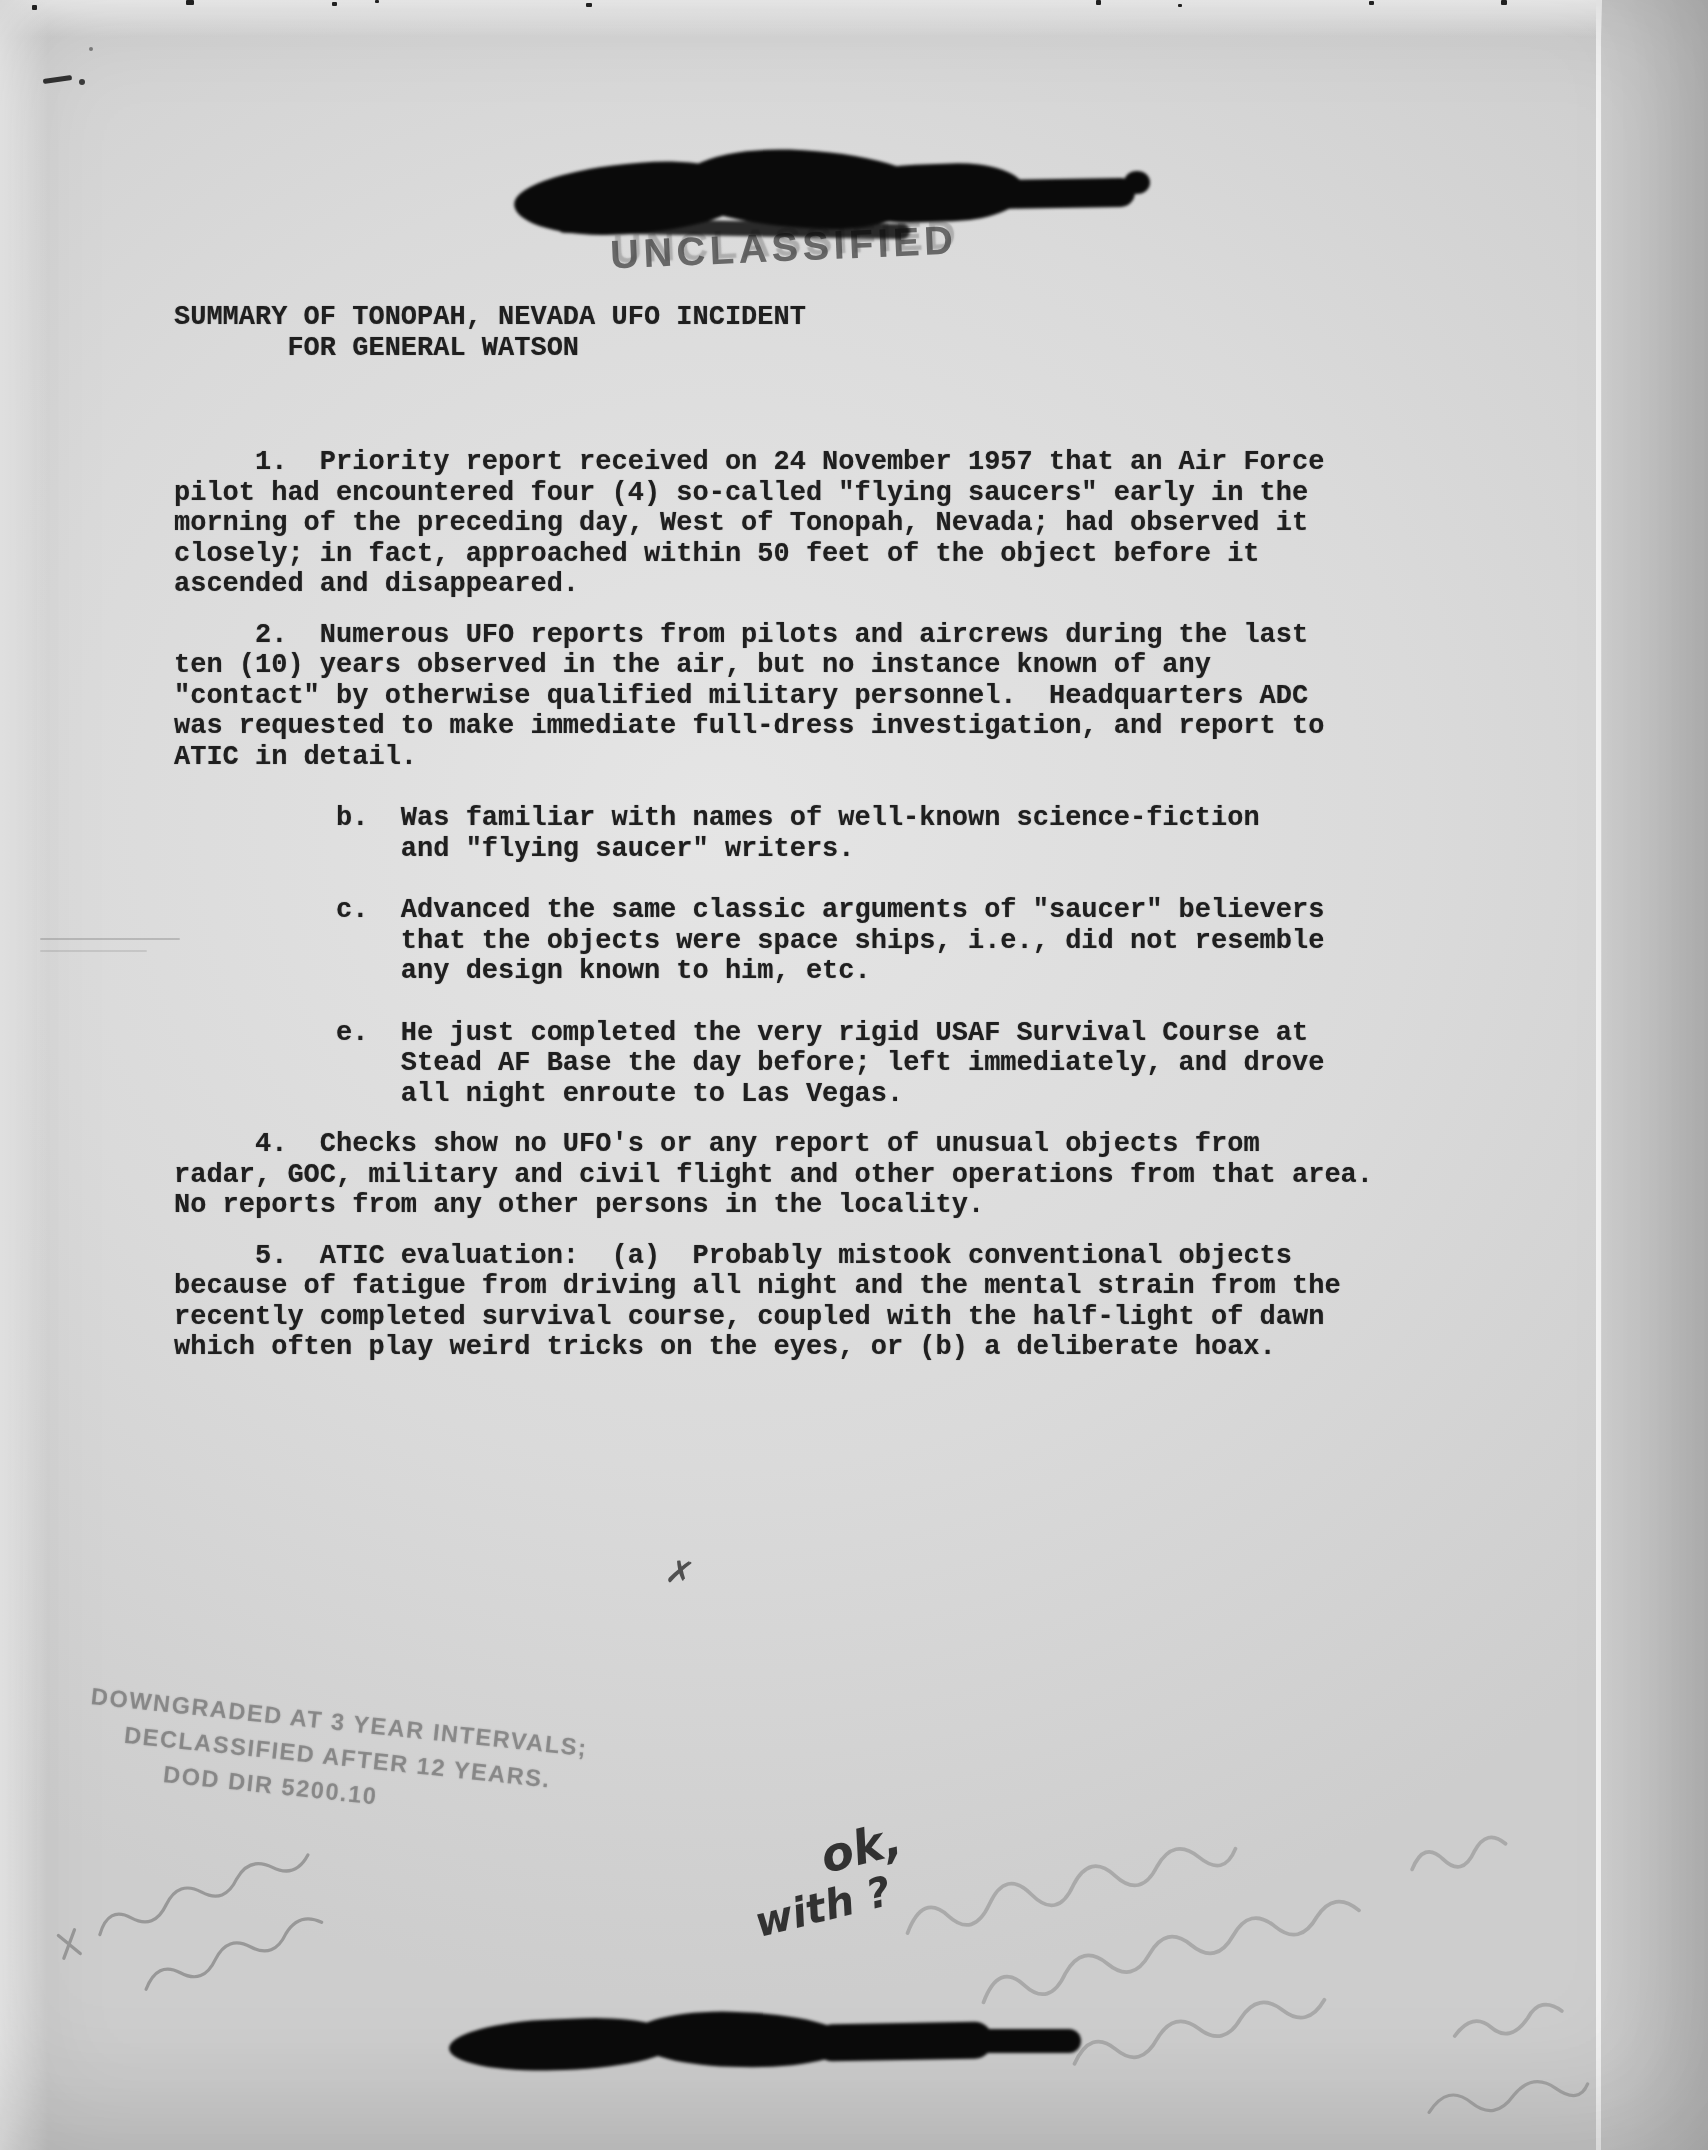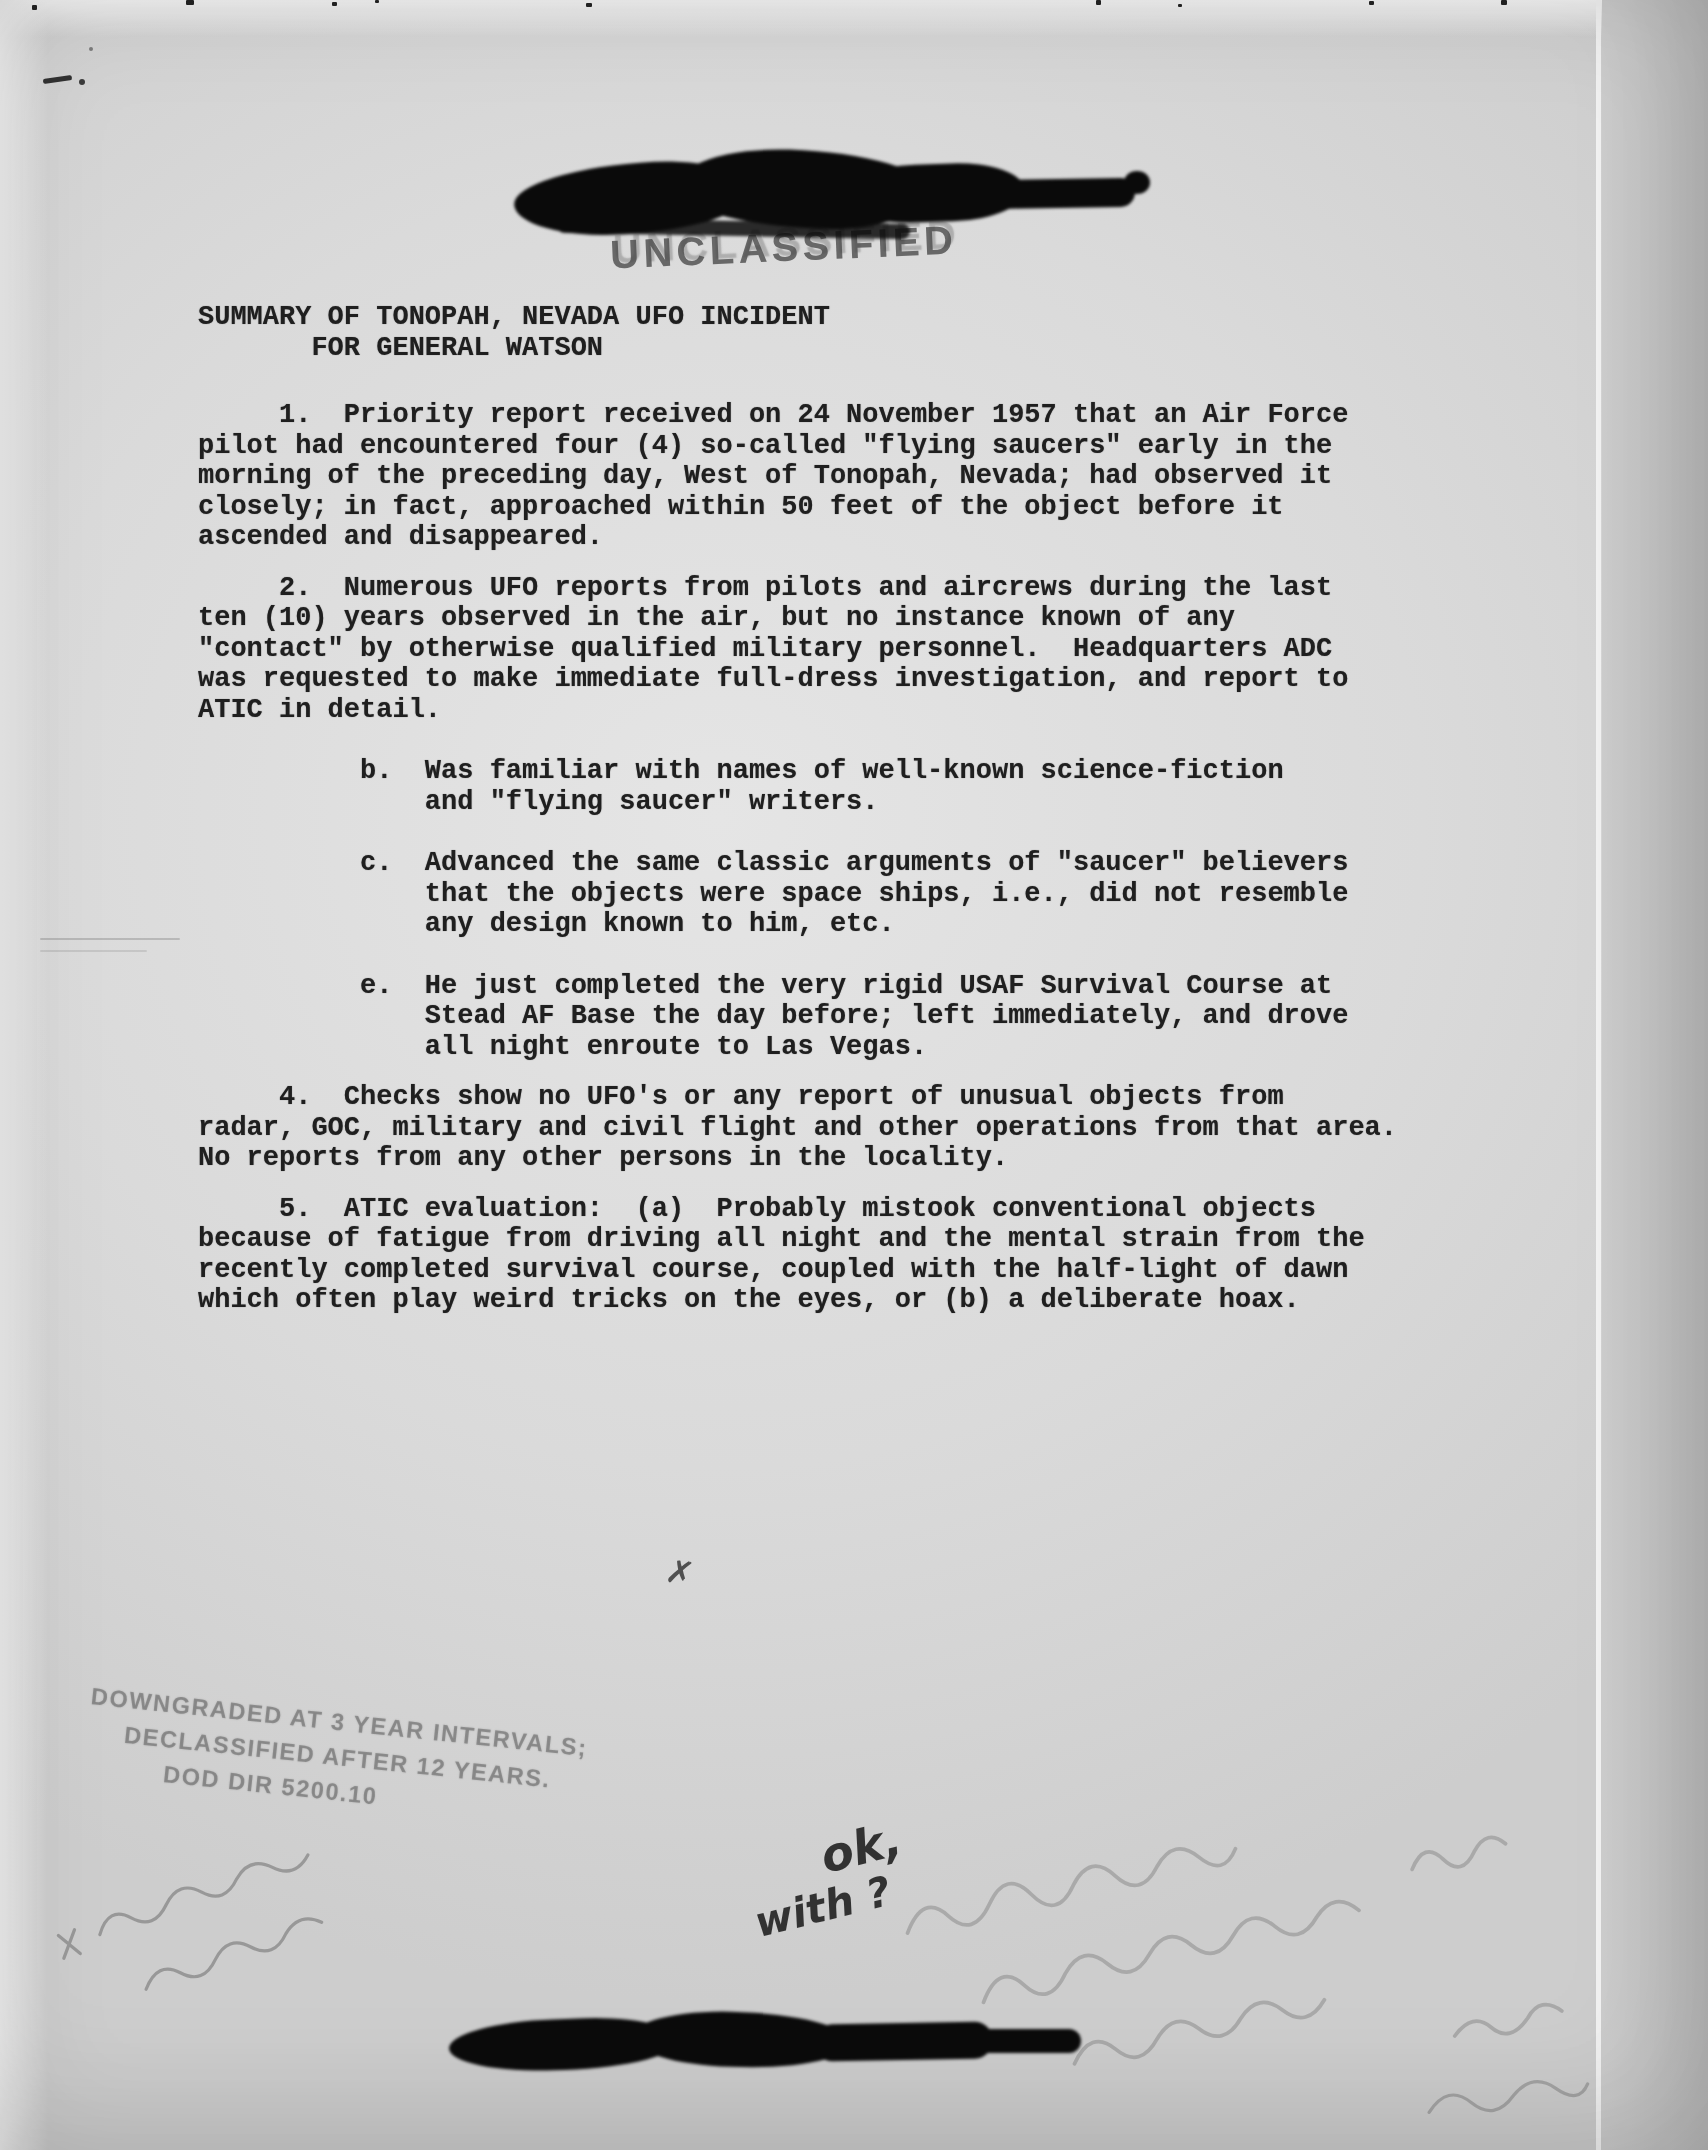--- a/index.html
+++ b/index.html
@@ -22,27 +22,27 @@
     background:linear-gradient(#f4f4f4,rgba(244,244,244,0));}
   .edge-left{position:absolute;left:0;top:0;width:48px;height:2151px;
     background:linear-gradient(90deg,#f0f0f0,rgba(240,240,240,0));}
   .edge-line{position:absolute;left:1596px;top:0;width:5.4px;height:2151px;background:#f2f2f2;}
   .edge-right{position:absolute;left:1602px;top:0;width:107px;height:2151px;
     background:linear-gradient(90deg,#cdcdcd,#bdbdbd);}
   .speck{position:absolute;background:#0d0d0d;opacity:.9;border-radius:1.1px;}
 
   
   .doc{
-    position:absolute;left:198px;top:302px;width:1360px;
+    position:absolute;left:174px;top:302px;width:1360px;
     color:#1f1f1f;font-size:27px;line-height:30.5px;font-weight:bold;
     text-shadow:0 0 1.1px rgba(30,30,30,.5);
   }
   .doc p{margin:0;white-space:pre-wrap;}
   .doc .para{margin-top:20px;}
-  .doc .mt-lg{margin-top:37px;}
+  .doc .mt-lg{margin-top:84px;}
   .doc .sub{margin-top:31px;}
   .u{text-decoration:underline;text-underline-offset:3.7px;}
 
   
   .unclassified{
     position:absolute;left:610px;top:225px;
     font-family:"Liberation Sans","DejaVu Sans",sans-serif;
     font-weight:bold;font-size:40px;letter-spacing:4.3px;
     color:rgba(72,72,72,.78);
     transform:rotate(-2.5deg);

